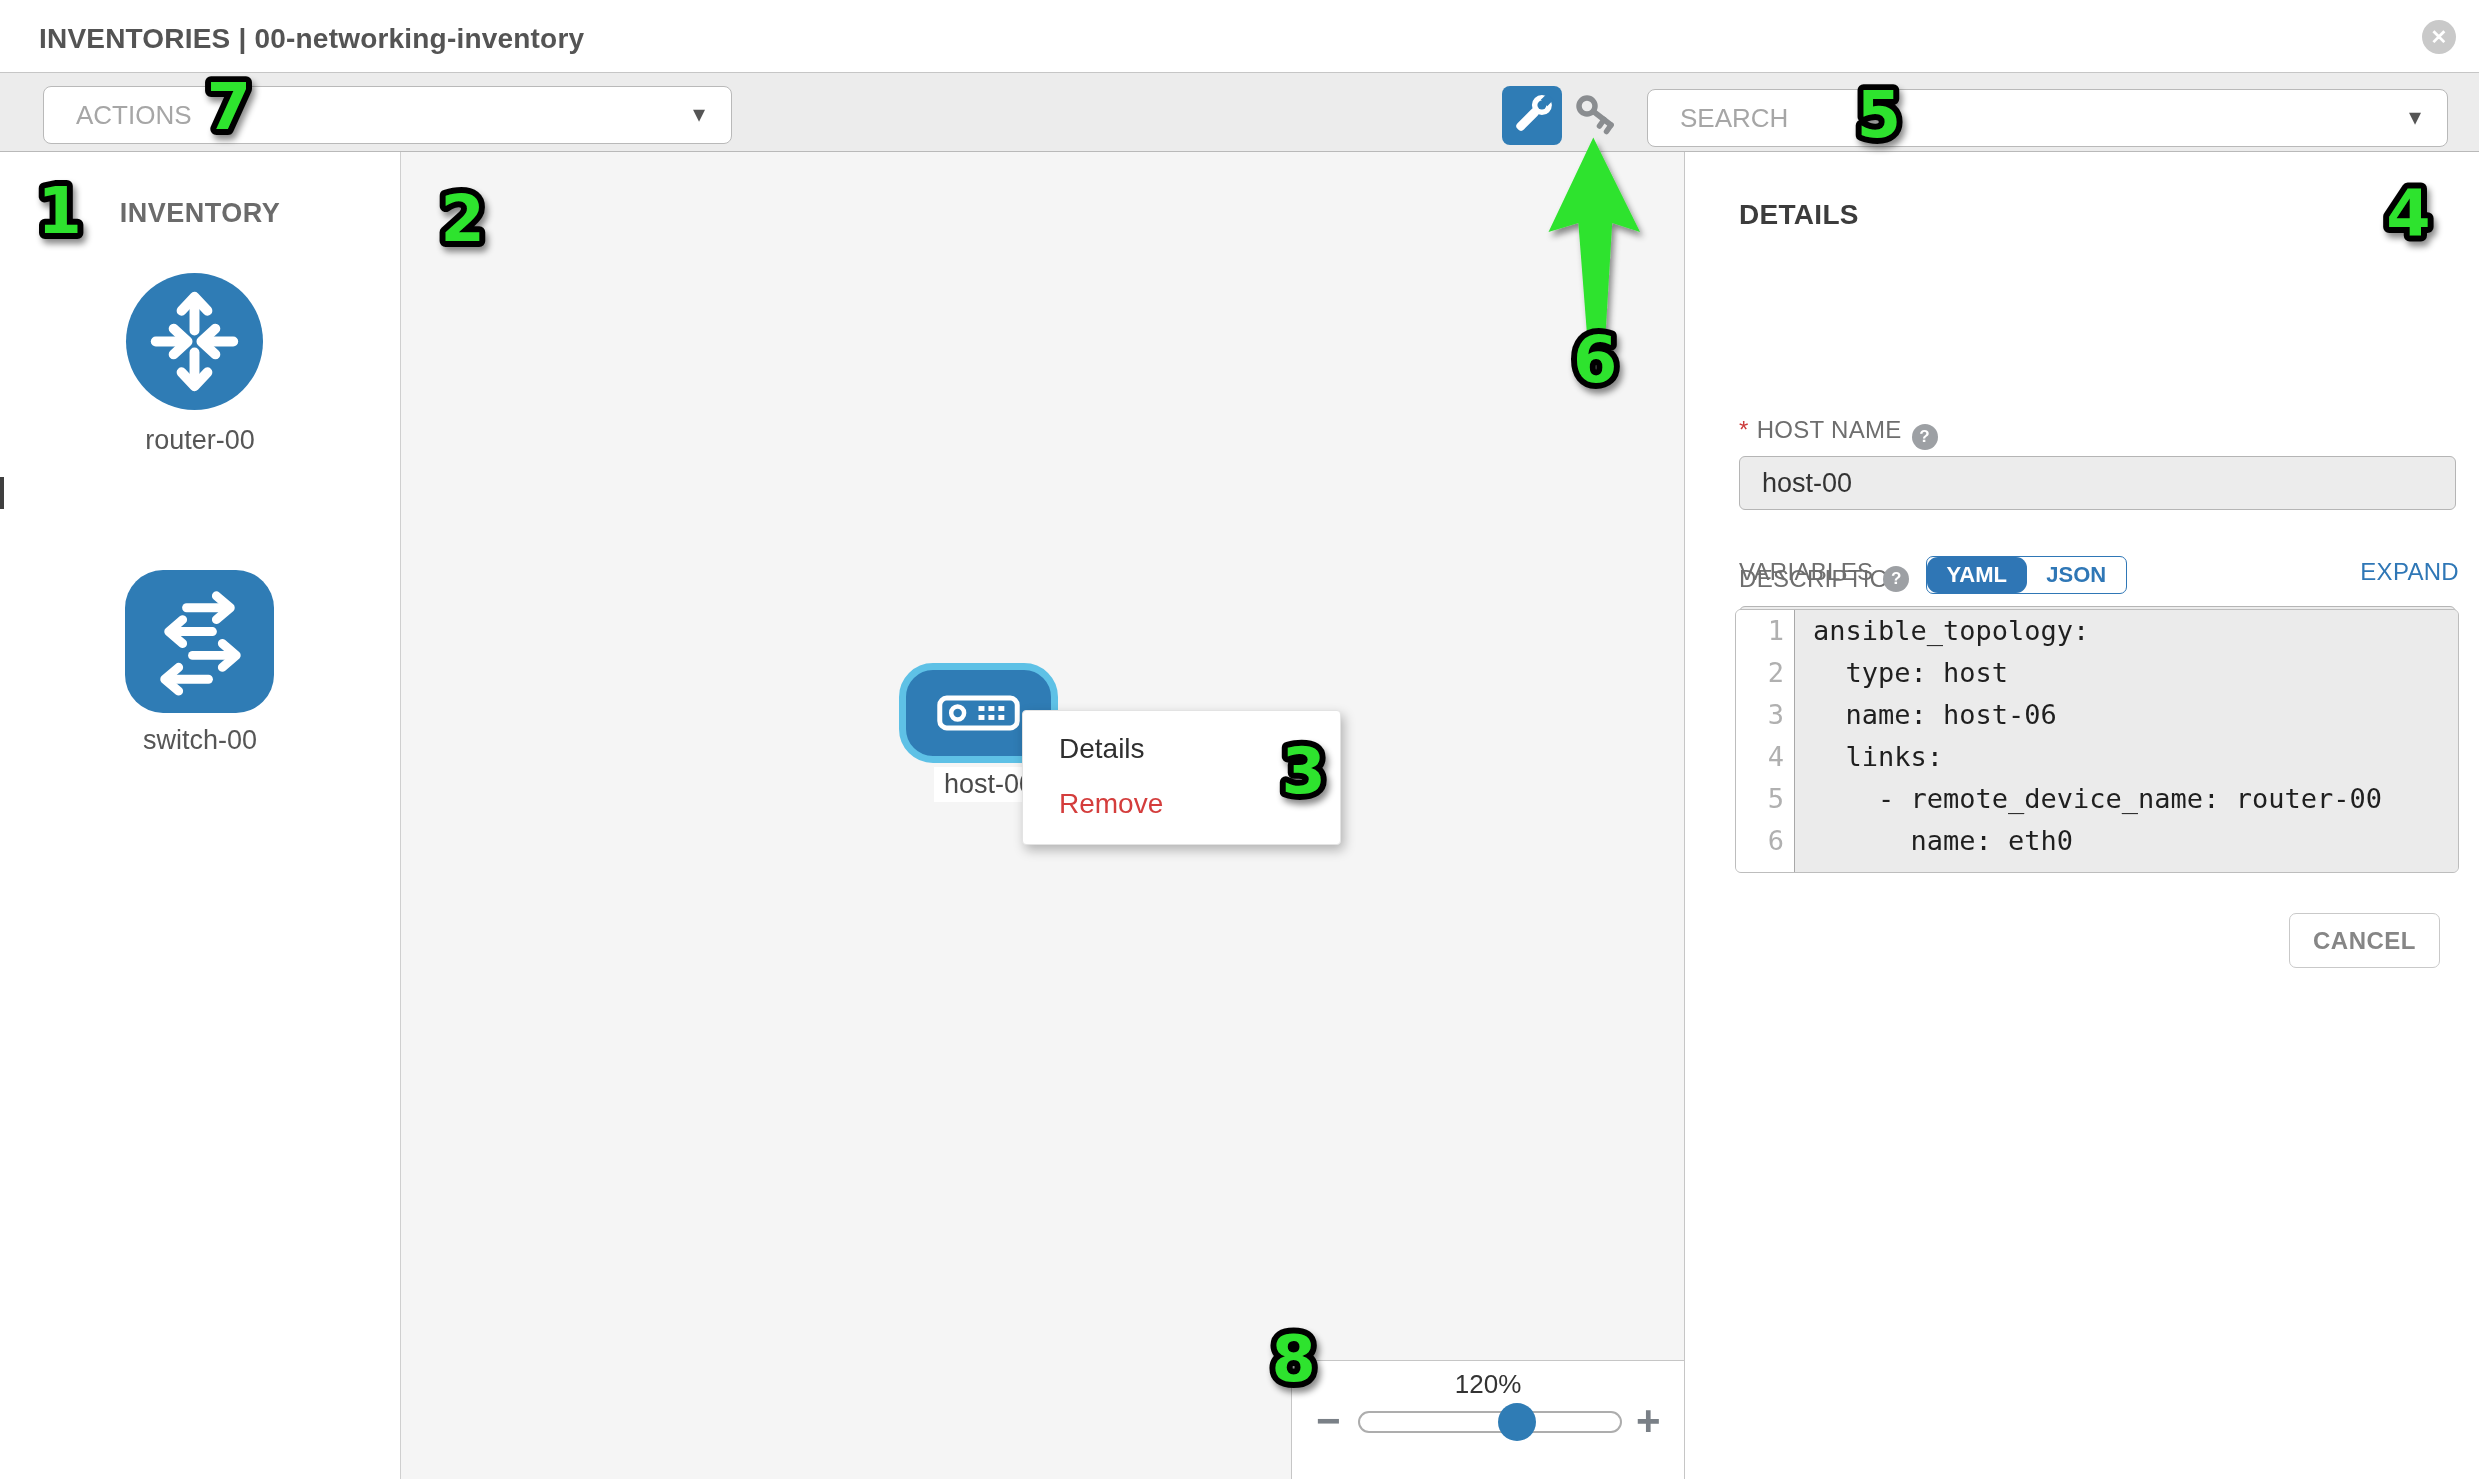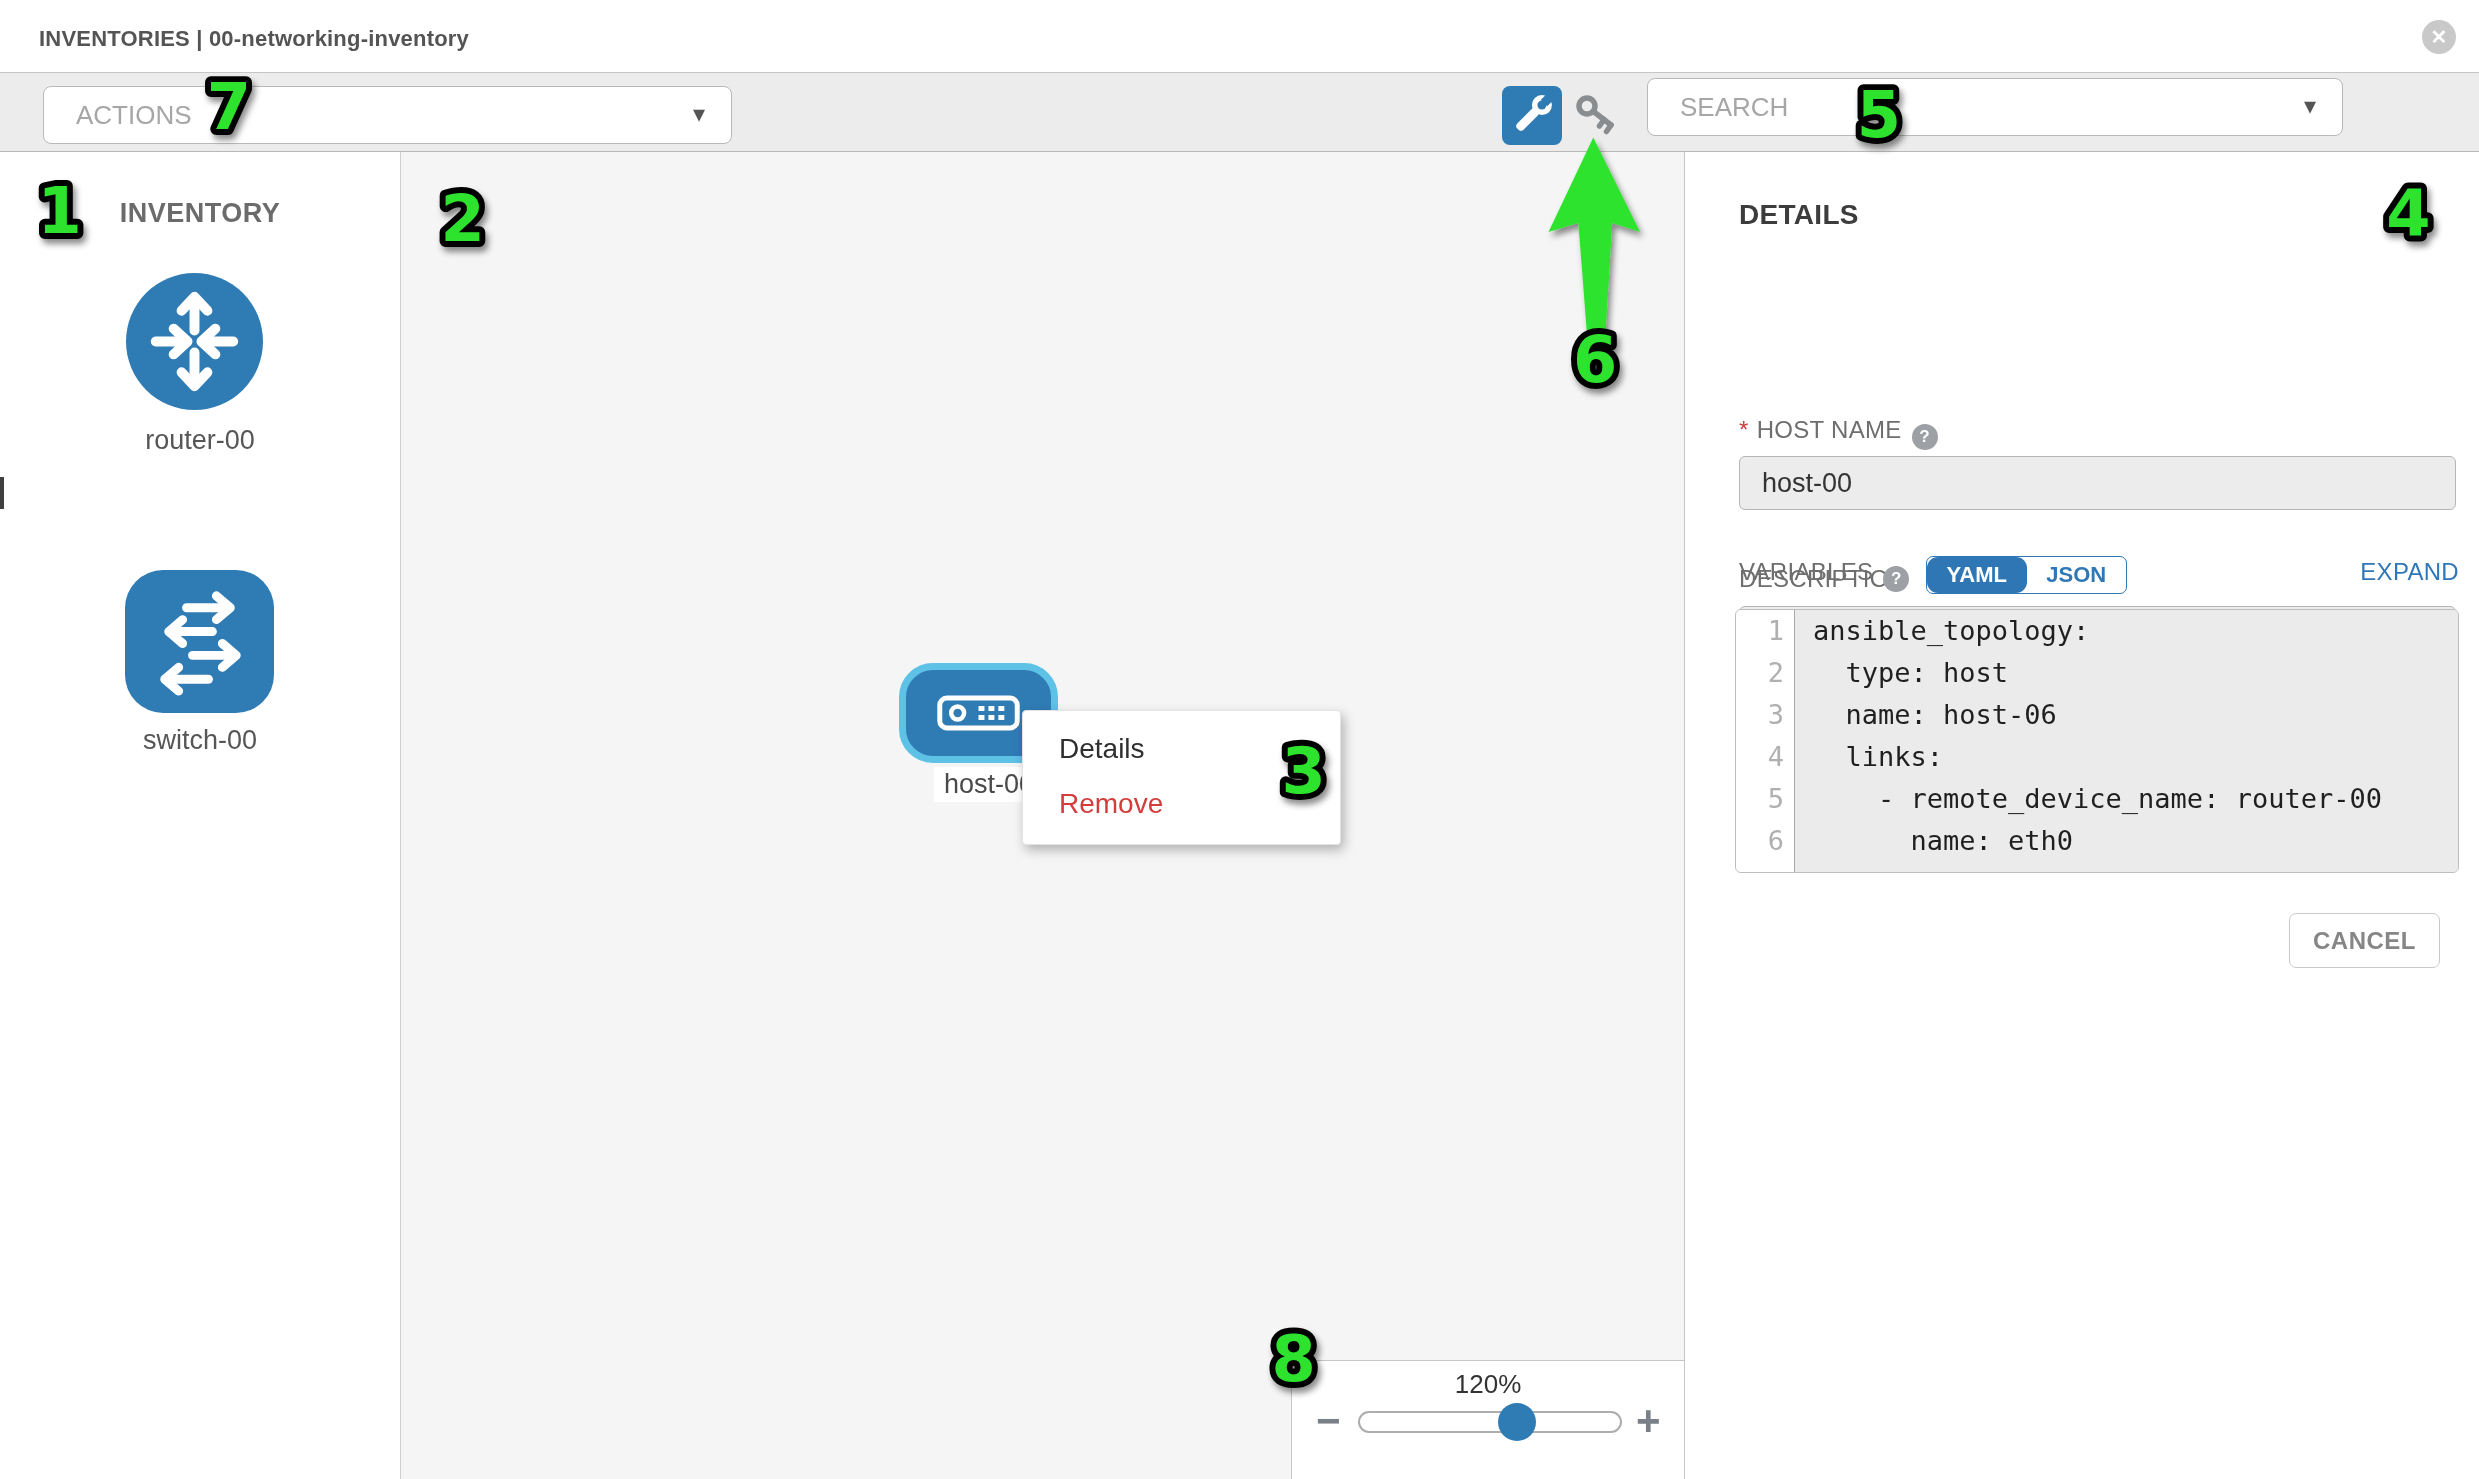--- a/index.html
+++ b/index.html
@@ -1,30 +1,30 @@
 <!DOCTYPE html>
 <html><head>
 <meta charset="utf-8">
 <style>
   * { margin:0; padding:0; box-sizing:border-box; }
   html,body { width:2480px; height:1480px; background:#fff; font-family:"Liberation Sans", sans-serif; }
   #app { position:relative; width:2480px; height:1480px; overflow:hidden; background:#fff; }
 
   
   .header { position:absolute; left:0; top:0; width:2480px; height:72px; background:#fff; }
-  .page-title { position:absolute; left:39px; top:0; height:72px; line-height:78px; font-size:22px; font-weight:bold; color:#545454; letter-spacing:0.2px; }
+  .page-title { position:absolute; left:39px; top:0; height:72px; line-height:78px; font-size:28px; font-weight:bold; color:#545454; letter-spacing:0.2px; }
   .close-btn { position:absolute; left:2422px; top:20px; width:34px; height:34px; border-radius:50%; background:#c9c9c9; color:#fff; font-size:20px; font-weight:bold; text-align:center; line-height:34px; cursor:pointer; }
 
   
   .toolbar { position:absolute; left:0; top:72px; width:2480px; height:81px; background:#ececec; border-top:1px solid #c6c6c6; border-bottom:2px solid #b9b9b9; }
   .select-box { position:absolute; height:58px; background:#fff; border:1px solid #b9b9b9; border-radius:8px; }
   .select-box .ph { position:absolute; left:32px; top:0; line-height:56px; font-size:26px; color:#a6a6a6; }
   .select-box .caret { position:absolute; right:26px; top:0; line-height:54px; font-size:24px; color:#555; }
   .actions-box { left:43px; top:13px; width:689px; }
-  .search-box { left:1647px; top:5px; width:696px;padding-left:31px; }
+  .search-box { left:1647px; top:16px; width:801px;padding-left:31px; }
   .wrench-btn { position:absolute; left:1502px; top:13px; width:60px; height:59px; background:#2f7cb5; border-radius:8px; }
   .key-btn { position:absolute; left:1574px; top:20px; width:46px; height:46px; }
 
   
   .sidebar { position:absolute; left:0; top:152px; width:401px; height:1327px; background:#fff; border-right:1px solid #cfcfcf; }
   .inv-title { position:absolute; left:0; top:46px; width:100%; text-align:center; font-size:27px; font-weight:bold; color:#6b6b6b; letter-spacing:0.5px; }
   .dev-icon { position:absolute; background:#2f7cb5; }
   .router-icon { left:126px; top:121px; width:137px; height:137px; border-radius:50%; }
   .switch-icon { left:125px; top:418px; width:149px; height:143px; border-radius:38px; }
   .dev-label { position:absolute; width:338px; left:31px; text-align:center; font-size:27px; color:#565656; }

